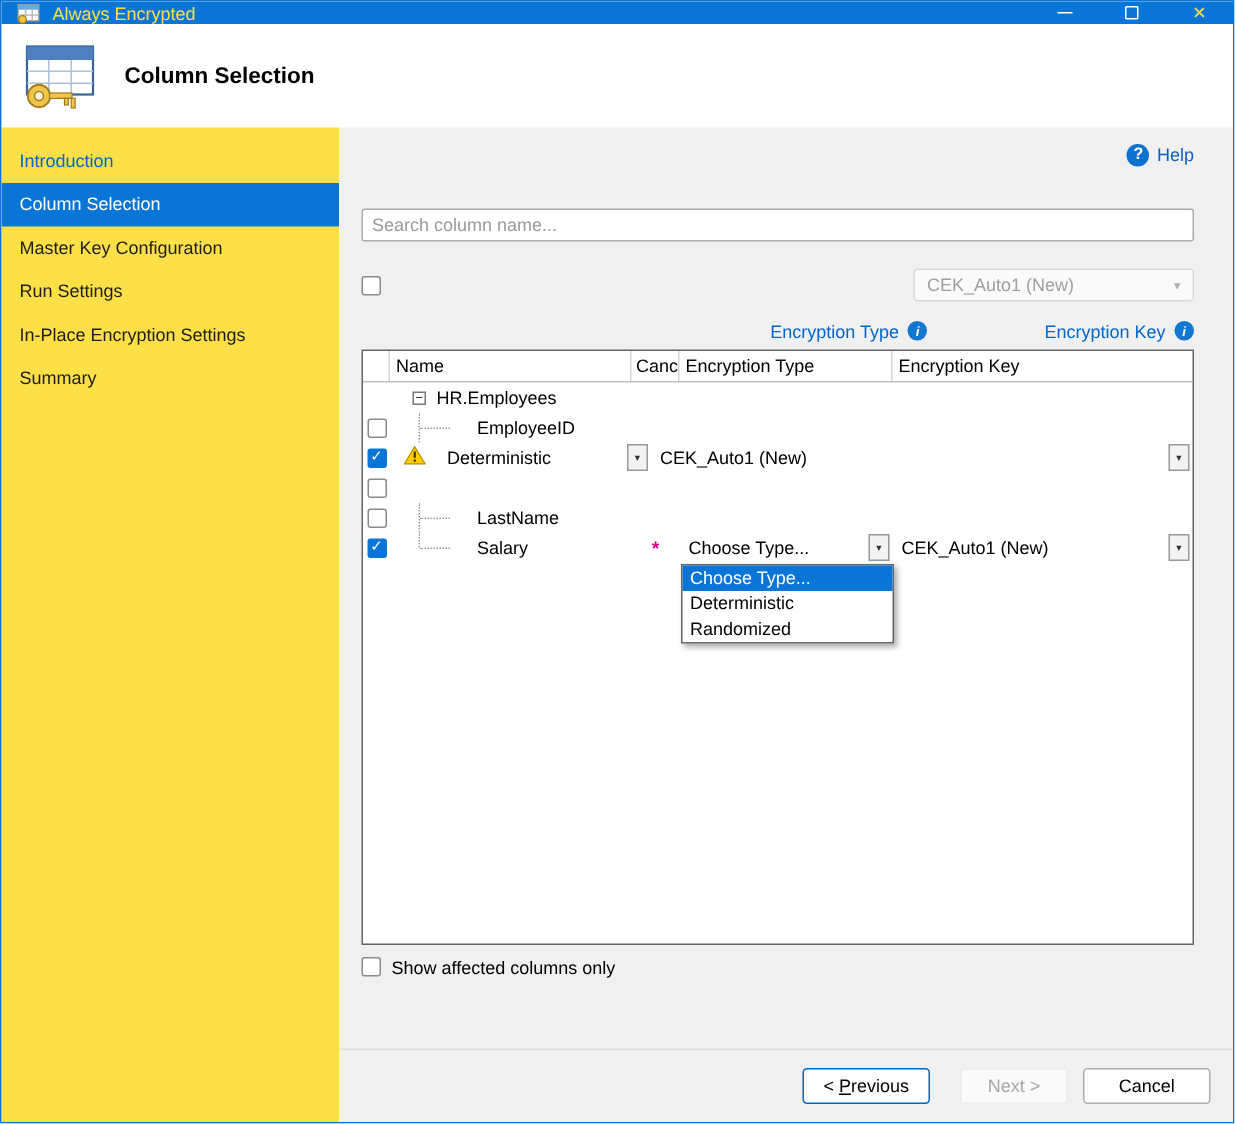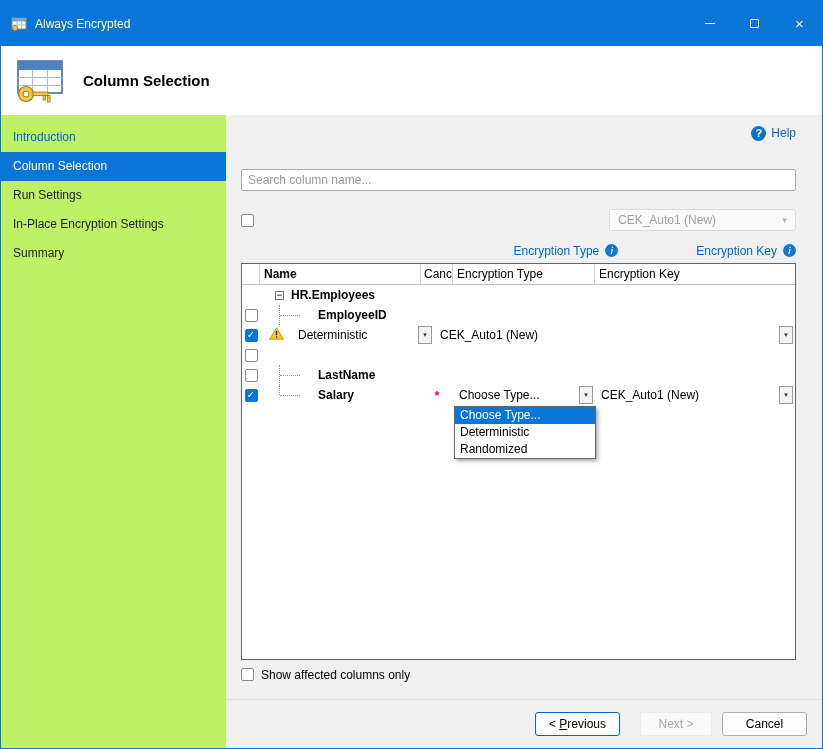--- a/index.html
+++ b/index.html
@@ -1,37 +1,37 @@
 <!DOCTYPE html>
 <html><head>
 <meta charset="utf-8">
 <style>
   * { margin:0; padding:0; box-sizing:border-box; }
   body { font-family:"Liberation Sans", sans-serif; background:#fff; }
   .window { width:823px; height:749px; border:1px solid #0875D7; background:#F0F0F0;
             display:flex; flex-direction:column; overflow:hidden; position:relative; }
 
   
-  .titlebar { height:45px; background:#0875D7; display:flex; align-items:center; color:#fef9c3; flex:none; }
+  .titlebar { height:15px; background:#0875D7; display:flex; align-items:center; color:#fde047; flex:none; }
   .tb-icon { margin-left:10px; display:flex; }
   .tb-title { margin-left:8px; font-size:12px; }
   .tb-controls { margin-left:auto; display:flex; height:100%; }
   .tb-btn { width:45px; height:100%; display:flex; align-items:center; justify-content:center; cursor:pointer; }
   .glyph-min { width:10px; border-top:1px solid #fff; display:inline-block; }
   .glyph-max { width:9px; height:9px; border:1px solid #fff; display:inline-block; border-radius:1px; }
   .glyph-close { font-size:15px; line-height:1; }
 
   
   .header { height:69px; background:#fff; display:flex; align-items:center; padding-left:12px; flex:none; }
   .header-icon { margin-right:18px; display:flex; }
   .header-title { font-size:15px; font-weight:bold; color:#000; }
 
   
   .body-row { flex:1; display:flex; min-height:0; }
-  .sidebar { width:225px; background:#bef264; padding-top:8px; flex:none; }
+  .sidebar { width:225px; background:#fde047; padding-top:8px; flex:none; }
   .nav-item { padding:7px 12px 8px; font-size:12px; color:#1E1E1E; cursor:pointer; }
   .nav-item.visited { color:#0066CC; }
   .nav-item.current { background:#0875D7; color:#fff; }
 
   .right-col { flex:1; display:flex; flex-direction:column; min-width:0; }
   .main-content { flex:1; padding:10px 26px 0 15px; }
 
   .help-row { display:flex; justify-content:flex-end; align-items:center; height:16px; }
   .help-icon { width:15px; height:15px; border-radius:50%; background:#0B72D0; color:#fff;
                font-size:11px; font-weight:bold; display:flex; align-items:center; justify-content:center; margin-right:5px; }
@@ -57,21 +57,21 @@
   .blue-link { font-size:12px; color:#0066CC; text-decoration:none; cursor:pointer; }
   .info-icon { width:13px; height:13px; border-radius:50%; background:#1177D1; color:#fff; font-size:9px; font-weight:bold;
                font-style:italic; display:flex; align-items:center; justify-content:center; margin-left:6px; cursor:pointer; }
 
   
   .grid { margin-top:5px; height:397px; background:#fff; border:1px solid #646464; position:relative; font-size:12px; }
   .grid-header { display:flex; height:21px; border-bottom:1px solid #C0C0C0; align-items:stretch; }
   .gh-cell { display:flex; align-items:center; padding-left:4px; border-right:1px solid #D6D6D6;
              overflow:hidden; white-space:nowrap; color:#000; }
   .gh-cell:last-child { border-right:none; }
-  .c0 { width:18px; flex:none; } .c1 { width:161px; flex:none;font-weight:bold; } .c2 { width:32px; flex:none; }
+  .c0 { width:18px; flex:none; } .c1 { width:161px; flex:none; } .c2 { width:32px; flex:none; }
   .c3 { width:142px; flex:none; } .c4 { flex:1; min-width:0; }
   .gh-cell.c2 { padding-left:3px; }
 
   .grow { display:flex; height:20px; align-items:stretch; }
   .cell { display:flex; align-items:center; overflow:hidden; white-space:nowrap; }
   .cell.c0 { justify-content:center; }
   .cell.c2 { justify-content:center; }
   .expander { width:9px; height:9px; border:1px solid #787878; background:#fff; margin-left:15px;
               display:flex; align-items:center; justify-content:center; font-size:9px; line-height:7px; color:#333; cursor:pointer; flex:none; }
   .gname { margin-left:7px; }
@@ -150,20 +150,21 @@
       </svg>
     </span>
     <span class="header-title">Column Selection</span>
   </div>
 
   <div class="body-row">
 
     <div class="sidebar">
       <div class="nav-item visited">Introduction</div>
       <div class="nav-item current">Column Selection</div>
+      <div class="nav-item">Master Key Configuration</div>
       <div class="nav-item">Run Settings</div>
       <div class="nav-item">In-Place Encryption Settings</div>
       <div class="nav-item">Summary</div>
     </div>
 
     <div class="right-col">
       <div class="main-content">
 
         <div class="help-row">
           <span class="help-icon">?</span>

